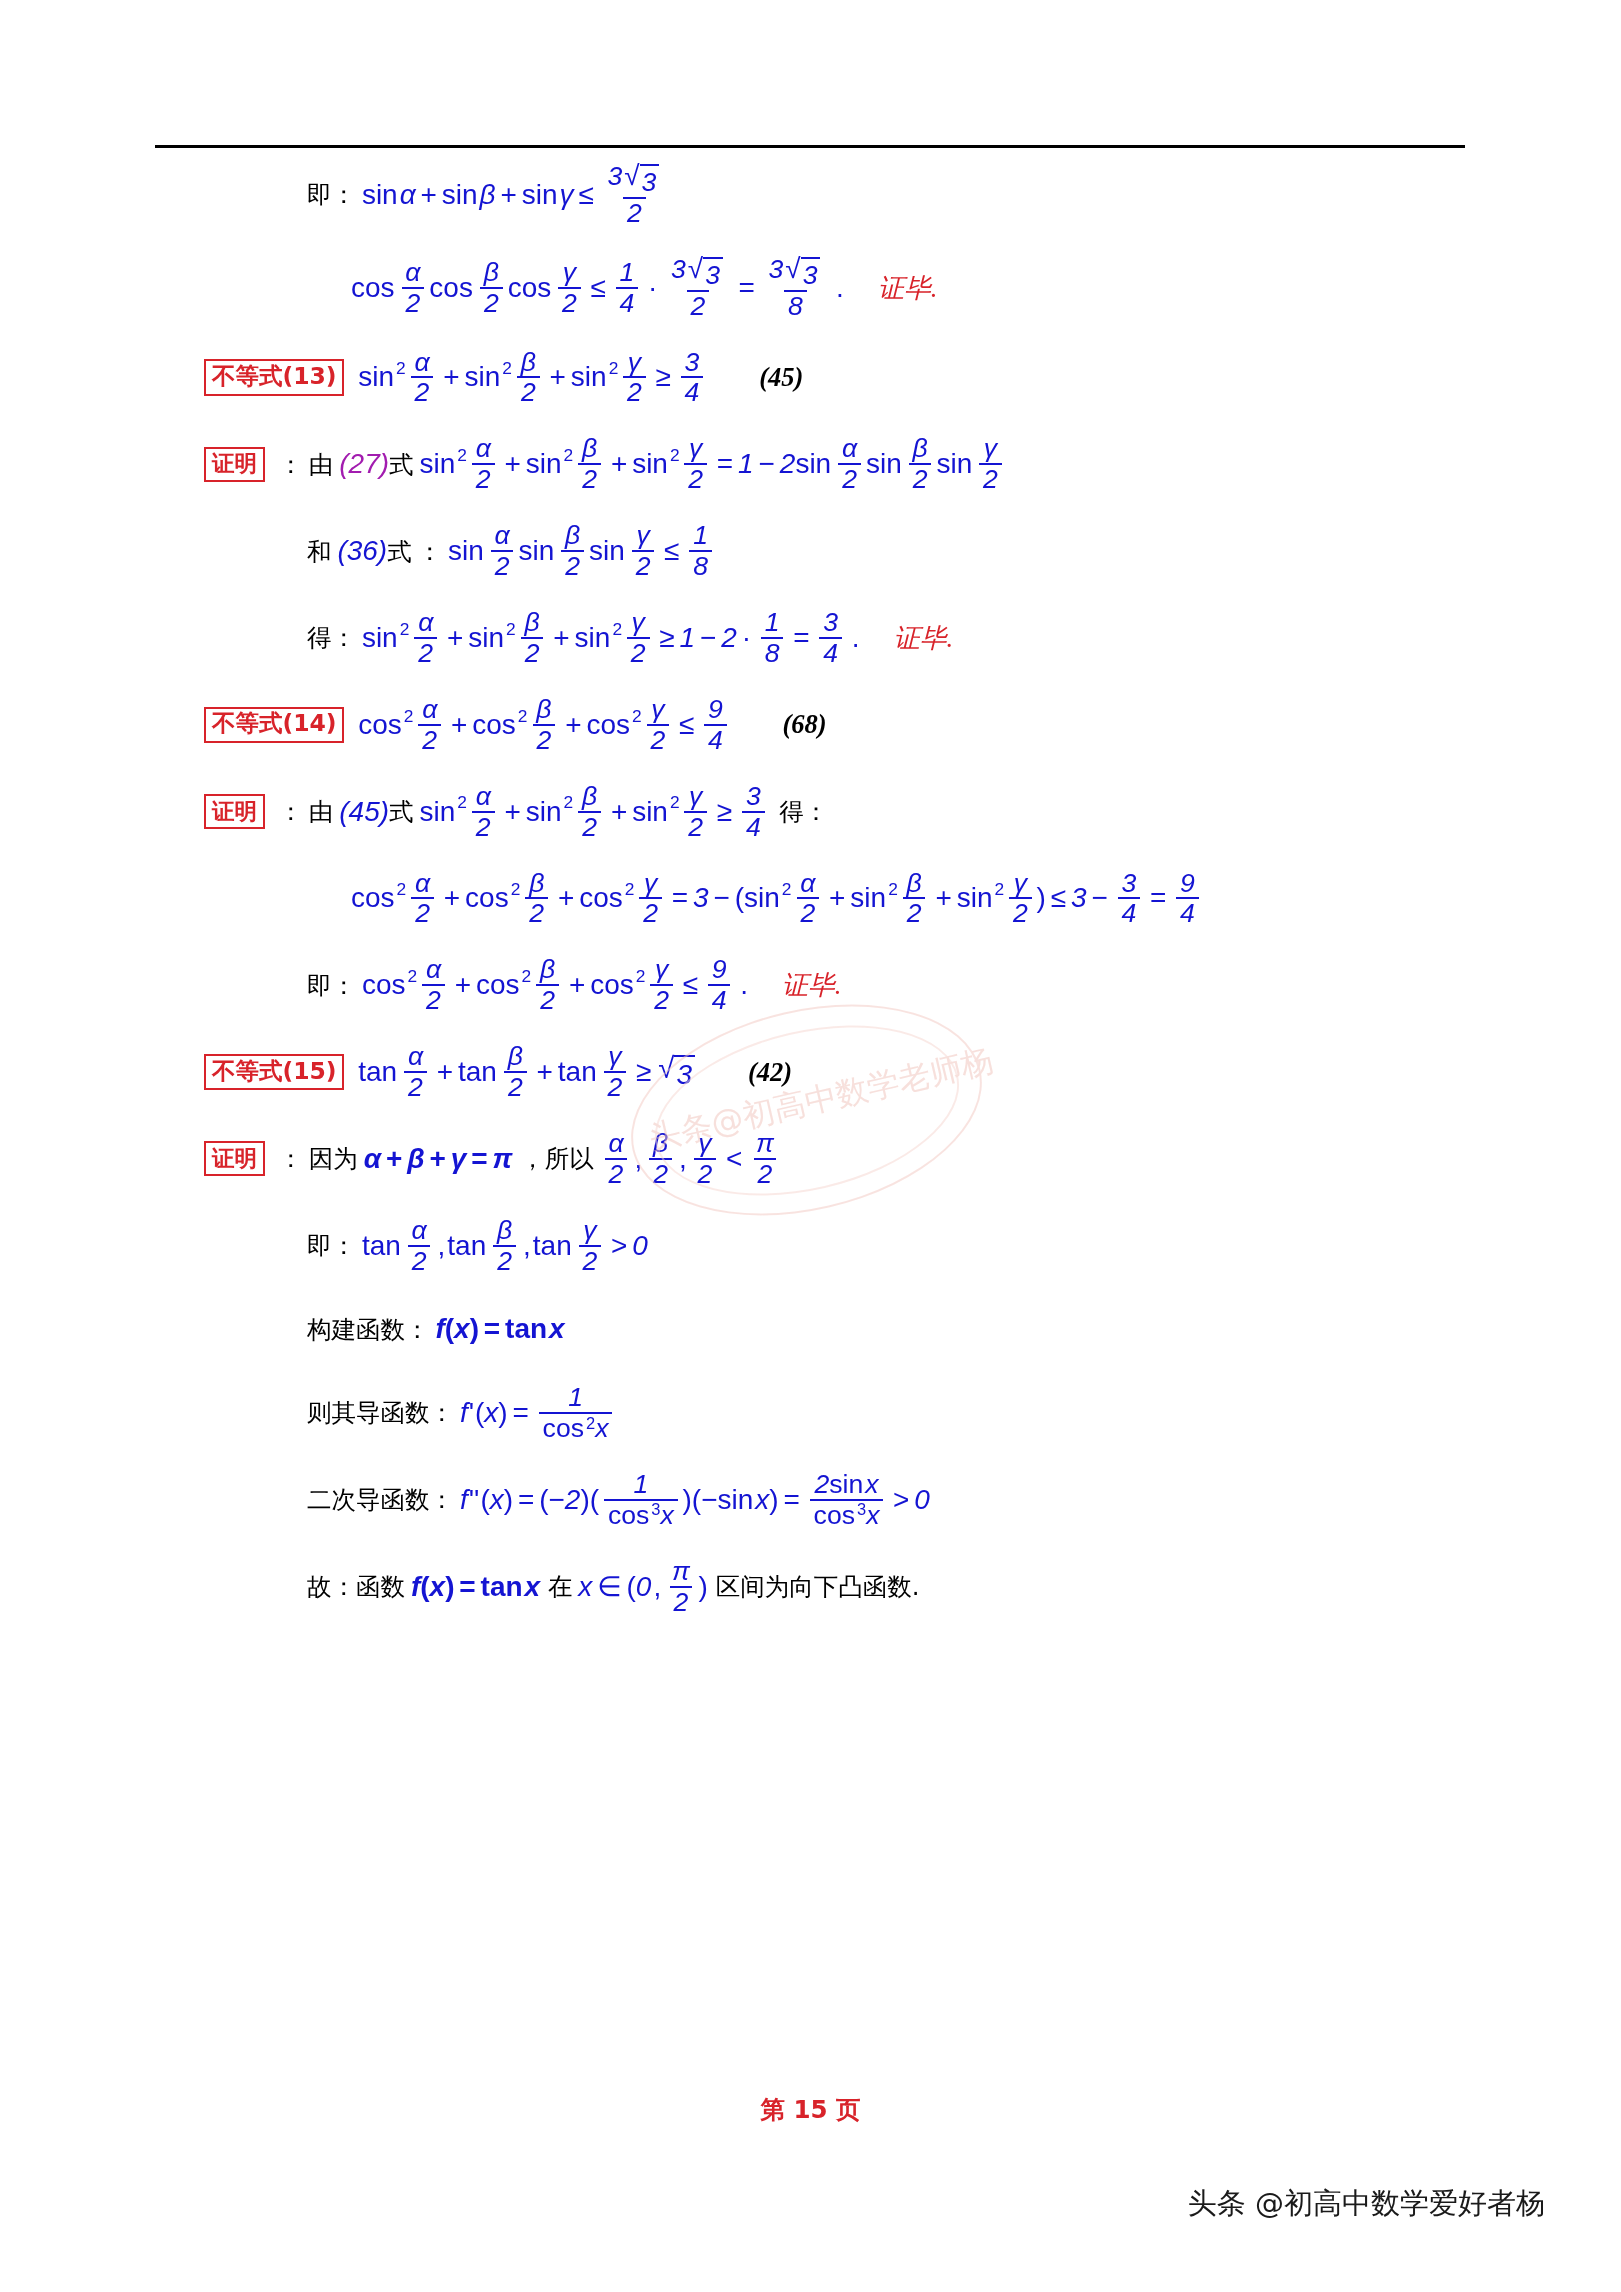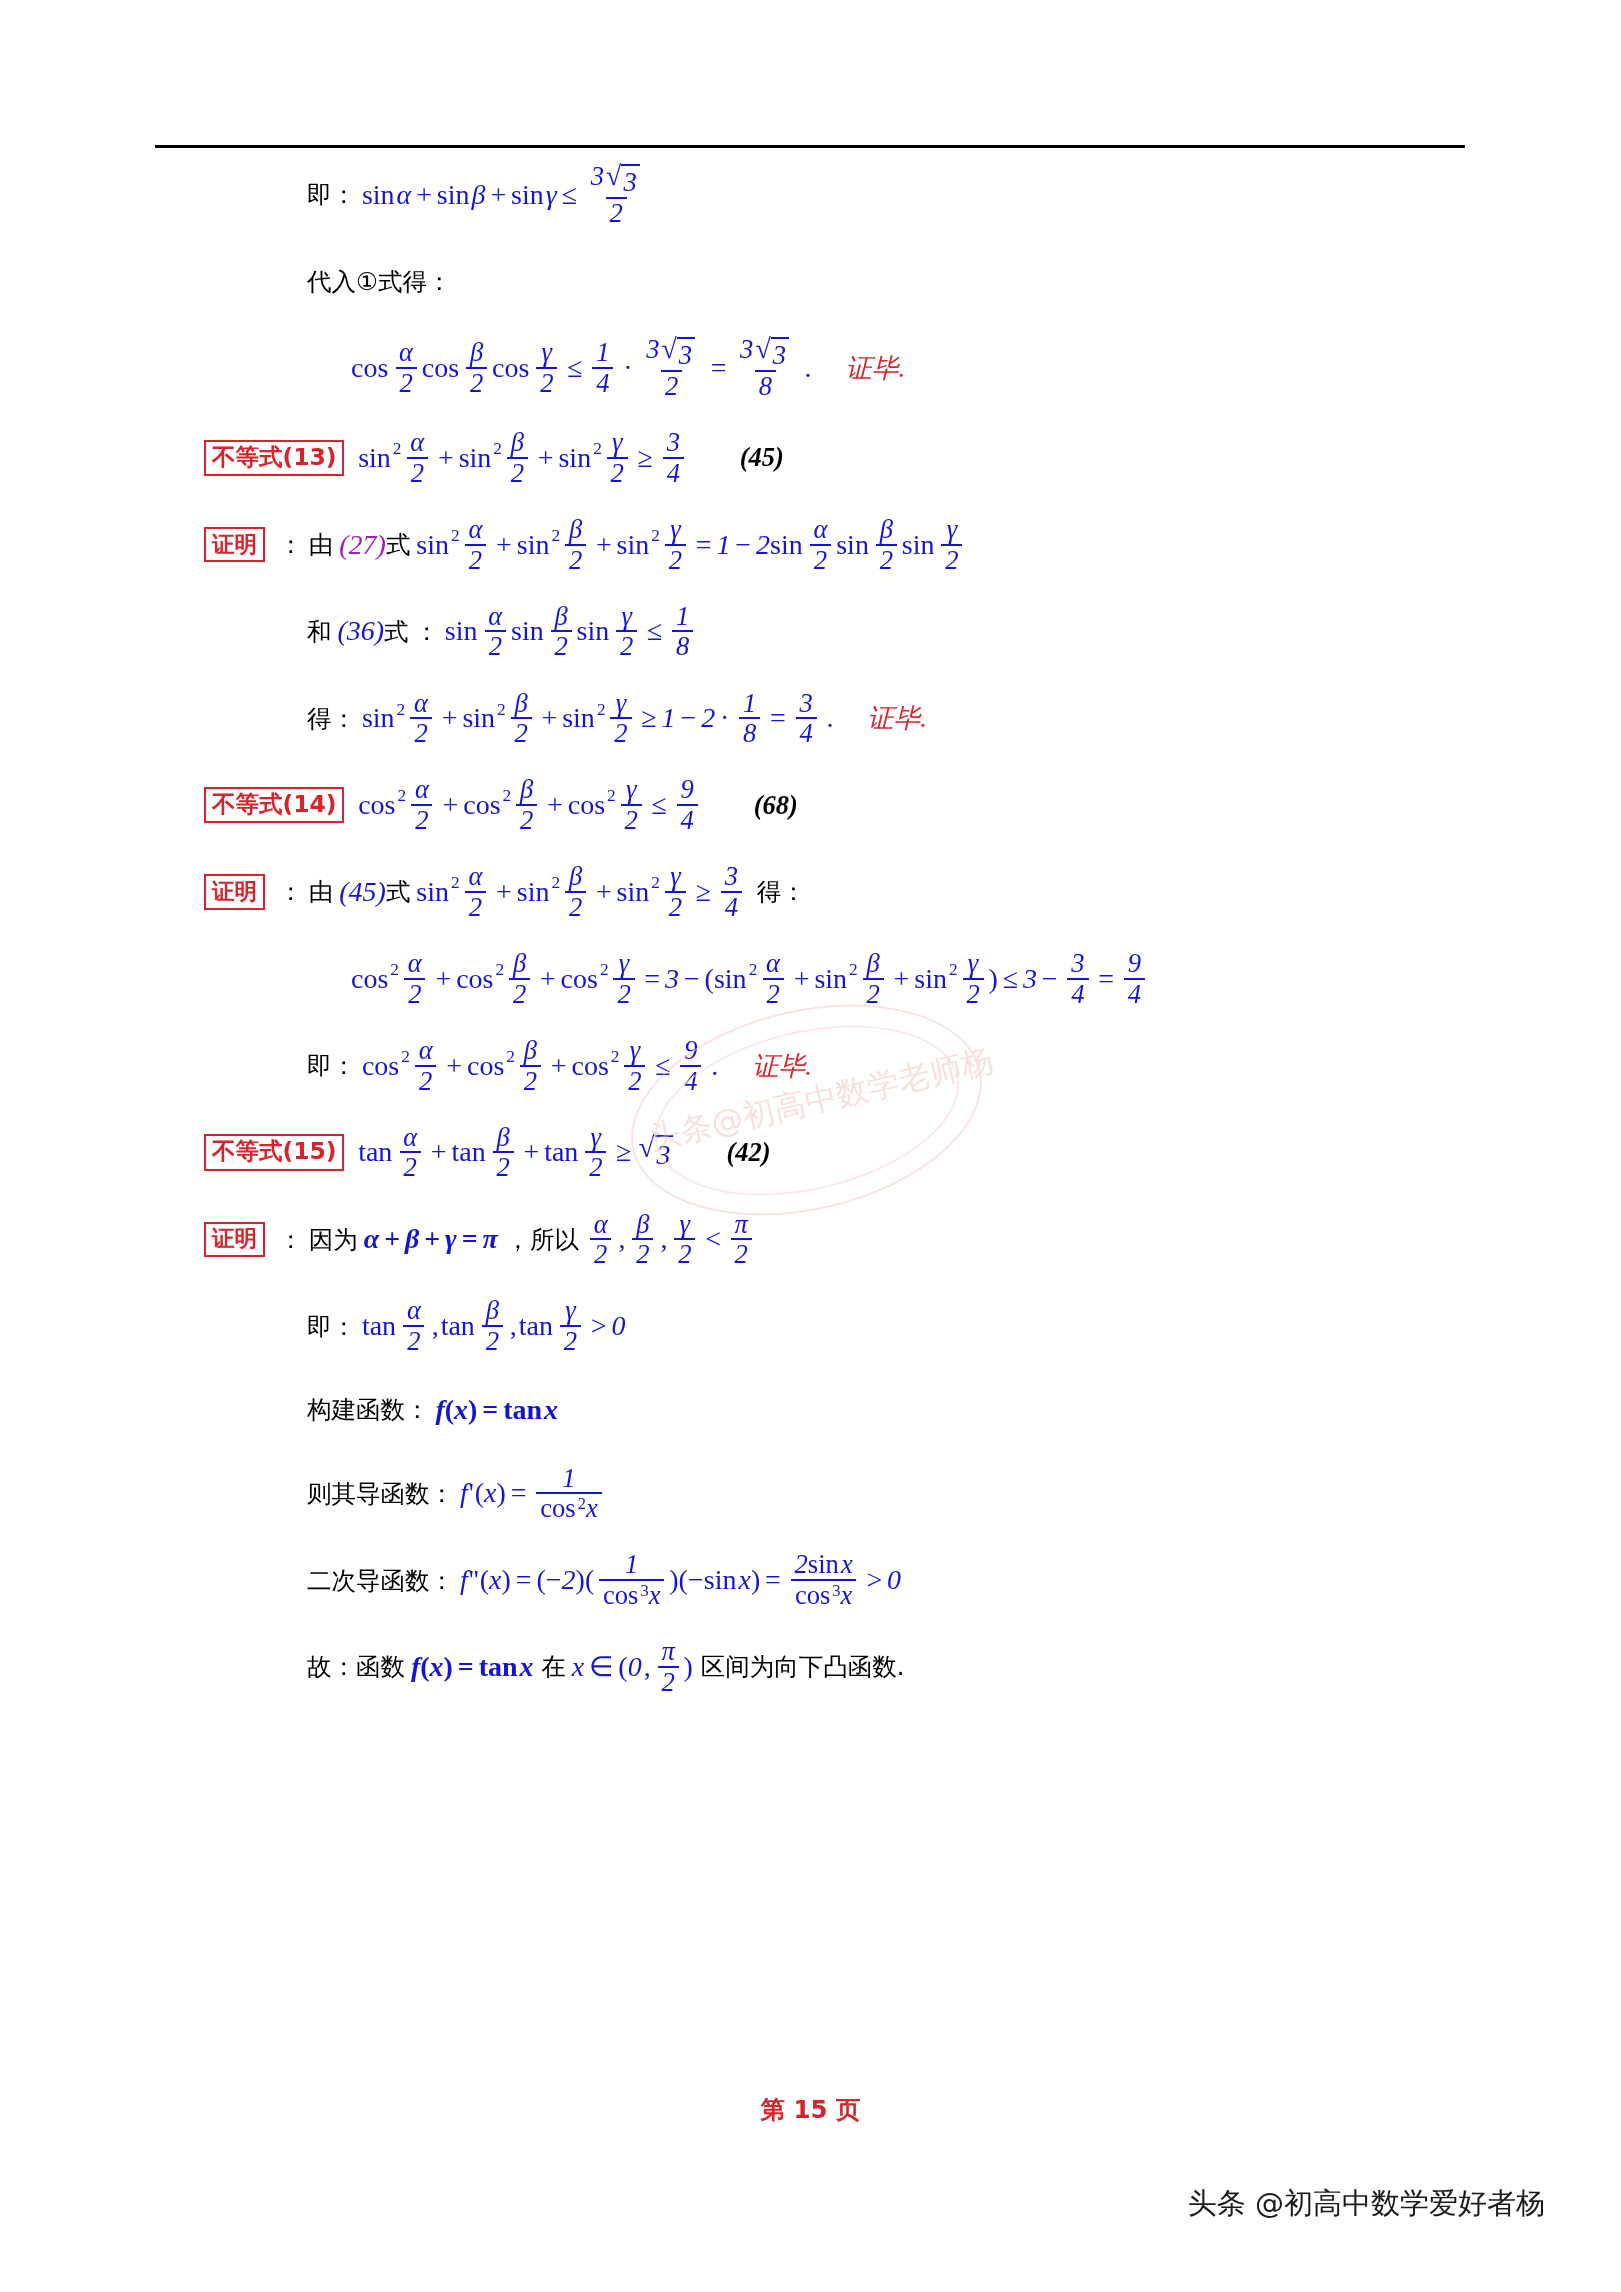--- a/index.html
+++ b/index.html
@@ -46,21 +46,21 @@
   .indent-2 { padding-left: 196px; }
   .indent-0 { padding-left: 49px; }
 
   .cn {
     font-family: "DejaVu Sans", sans-serif;
     font-size: 24.5px;
     color: #000;
     white-space: nowrap;
   }
   .math {
-    font-family: Liberation Serif, serif;
+    font-family: Liberation Sans, sans-serif;
     font-style: italic;
     color: #1414d2;
     font-size: 28px;
     white-space: nowrap;
     display: inline-flex;
     align-items: center;
   }
   .op {
     font-style: normal;
     padding: 0 4.9px;
@@ -217,23 +217,20 @@
         <span class="frac">
             <span class="nu">3<span class="sqrt">
                 <span class="rad">√</span>
                 <span class="under">3</span>
               </span></span>
             <span class="de">2</span>
           </span>
       </span>
     </div>
 
-    <div class="line indent-1">
-      <span class="cn">代入①式得：</span>
-    </div>
 
     <div class="line indent-2">
       <span class="math">
         <span class="fn">cos</span>
           <span class="frac">
             <span class="nu">α</span>
             <span class="de">2</span>
           </span>
         <span class="fn">cos</span>
           <span class="frac">

